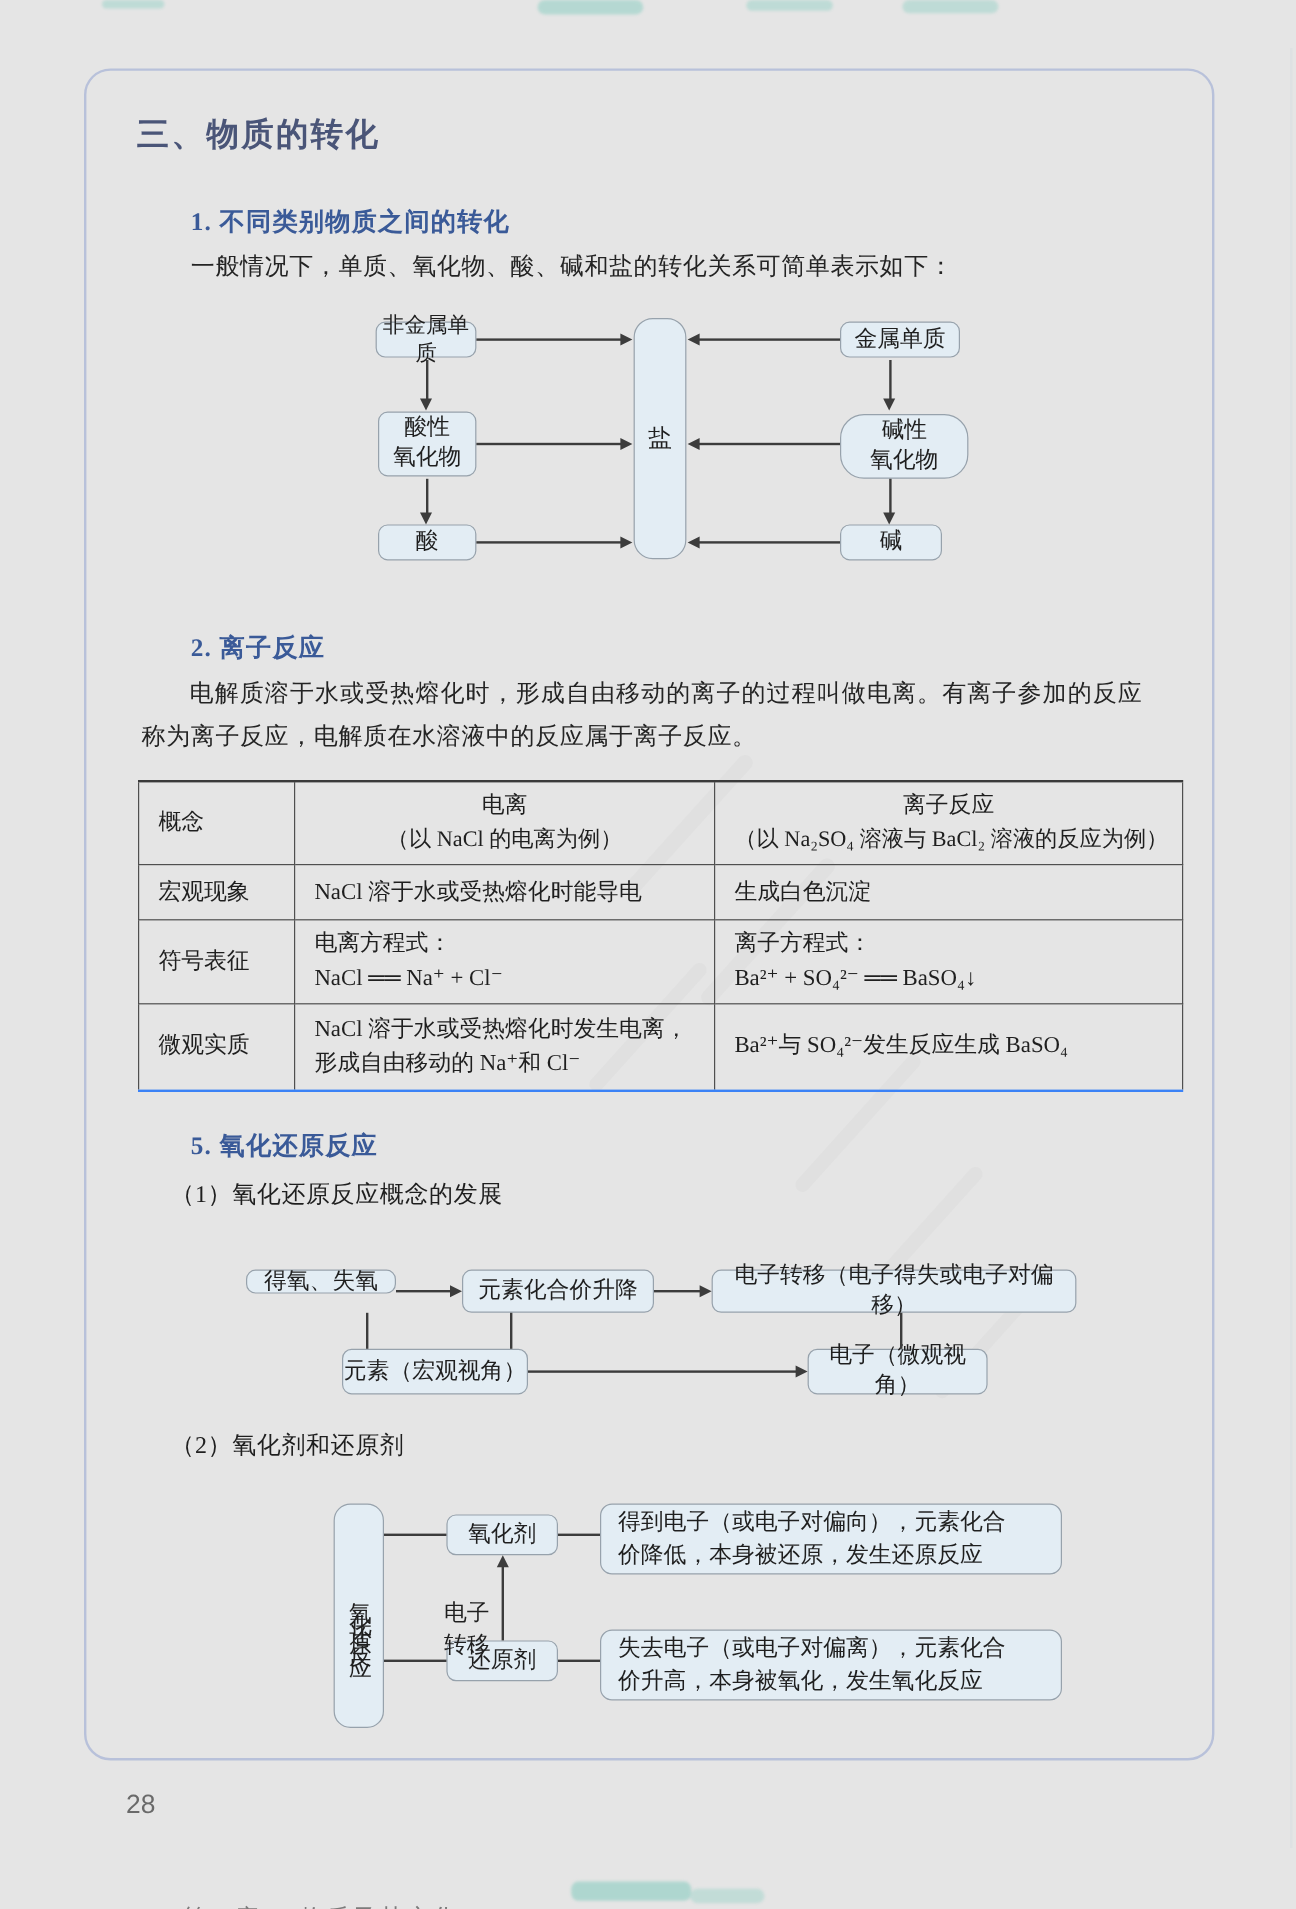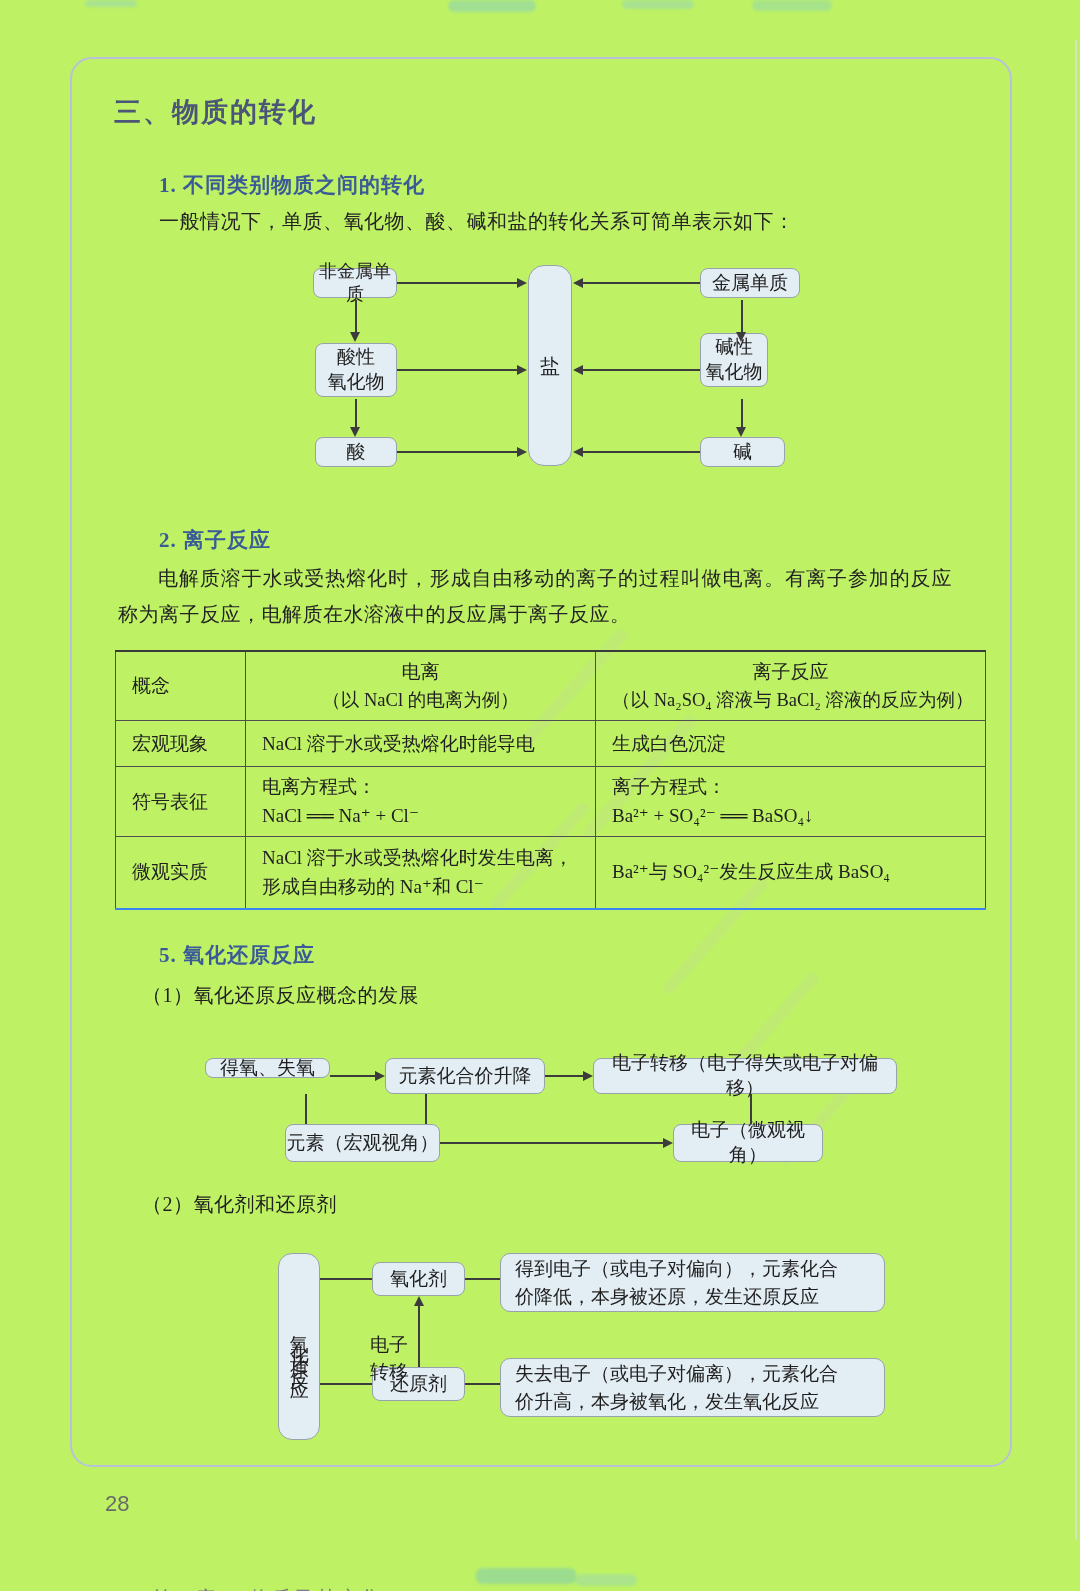--- a/index.html
+++ b/index.html
@@ -1,16 +1,16 @@
 <!DOCTYPE html>
 <html><head>
 <meta charset="utf-8">
 <style>
   html,body{margin:0;padding:0;background:#ffffff;}
-  .page{position:relative;width:1080px;height:1591px;background:#bef264;overflow:hidden;
+  .page{position:relative;width:1080px;height:1591px;background:#e5e5e5;overflow:hidden;
         font-family:"Liberation Serif","DejaVu Serif",serif;color:#222;}
   .card{position:absolute;left:70px;top:57px;width:938px;height:1406px;
         border:2px solid #b8c1da;border-radius:22px;}
   .abs{position:absolute;}
   .page-title{position:absolute;left:114px;top:94px;font-family:"Liberation Sans","DejaVu Sans",sans-serif;
         font-size:27px;font-weight:bold;color:#4a5578;letter-spacing:2px;}
   .sec-title{position:absolute;font-size:21px;font-weight:bold;color:#3a5a98;letter-spacing:1px;}
   .sub-title{position:absolute;font-size:20px;color:#1f1f1f;letter-spacing:0.5px;}
   .body-text{position:absolute;font-size:20px;color:#242424;letter-spacing:0.5px;}
   .para{line-height:1.8;text-align:justify;text-indent:2em;}
@@ -64,21 +64,21 @@
 
   <div class="sec-title" style="left:159px;top:171px;">1. 不同类别物质之间的转化</div>
   <div class="body-text" style="left:159px;top:208px;">一般情况下，单质、氧化物、酸、碱和盐的转化关系可简单表示如下：</div>
 
   <div class="diagram" style="left:195px;top:258px;width:650px;height:215px;">
     <div class="box" style="left:118px;top:10px;width:84px;height:30px;font-size:18px;">非金属单质</div>
     <div class="box" style="left:505px;top:10px;width:100px;height:30px;">金属单质</div>
     <div class="box" style="left:333px;top:7px;width:44px;height:201px;border-radius:16px;font-size:20px;">盐</div>
     <div class="box" style="left:120px;top:85px;width:82px;height:54px;">酸性
 氧化物</div>
-    <div class="box" style="left:505px;top:75px;width:68px;height:54px;">碱性
+    <div class="box" style="left:505px;top:87px;width:107px;height:54px;border-radius:20px;">碱性
 氧化物</div>
     <div class="box" style="left:120px;top:179px;width:82px;height:30px;">酸</div>
     <div class="box" style="left:505px;top:179px;width:85px;height:30px;">碱</div>
 
     <div class="line" style="left:160px;top:42px;width:2px;height:33px;"></div>
     <div class="ah d" style="left:155px;top:74px;"></div>
     <div class="line" style="left:160px;top:141px;width:2px;height:29px;"></div>
     <div class="ah d" style="left:155px;top:169px;"></div>
     <div class="line" style="left:546px;top:42px;width:2px;height:33px;"></div>
     <div class="ah d" style="left:541px;top:74px;"></div>

